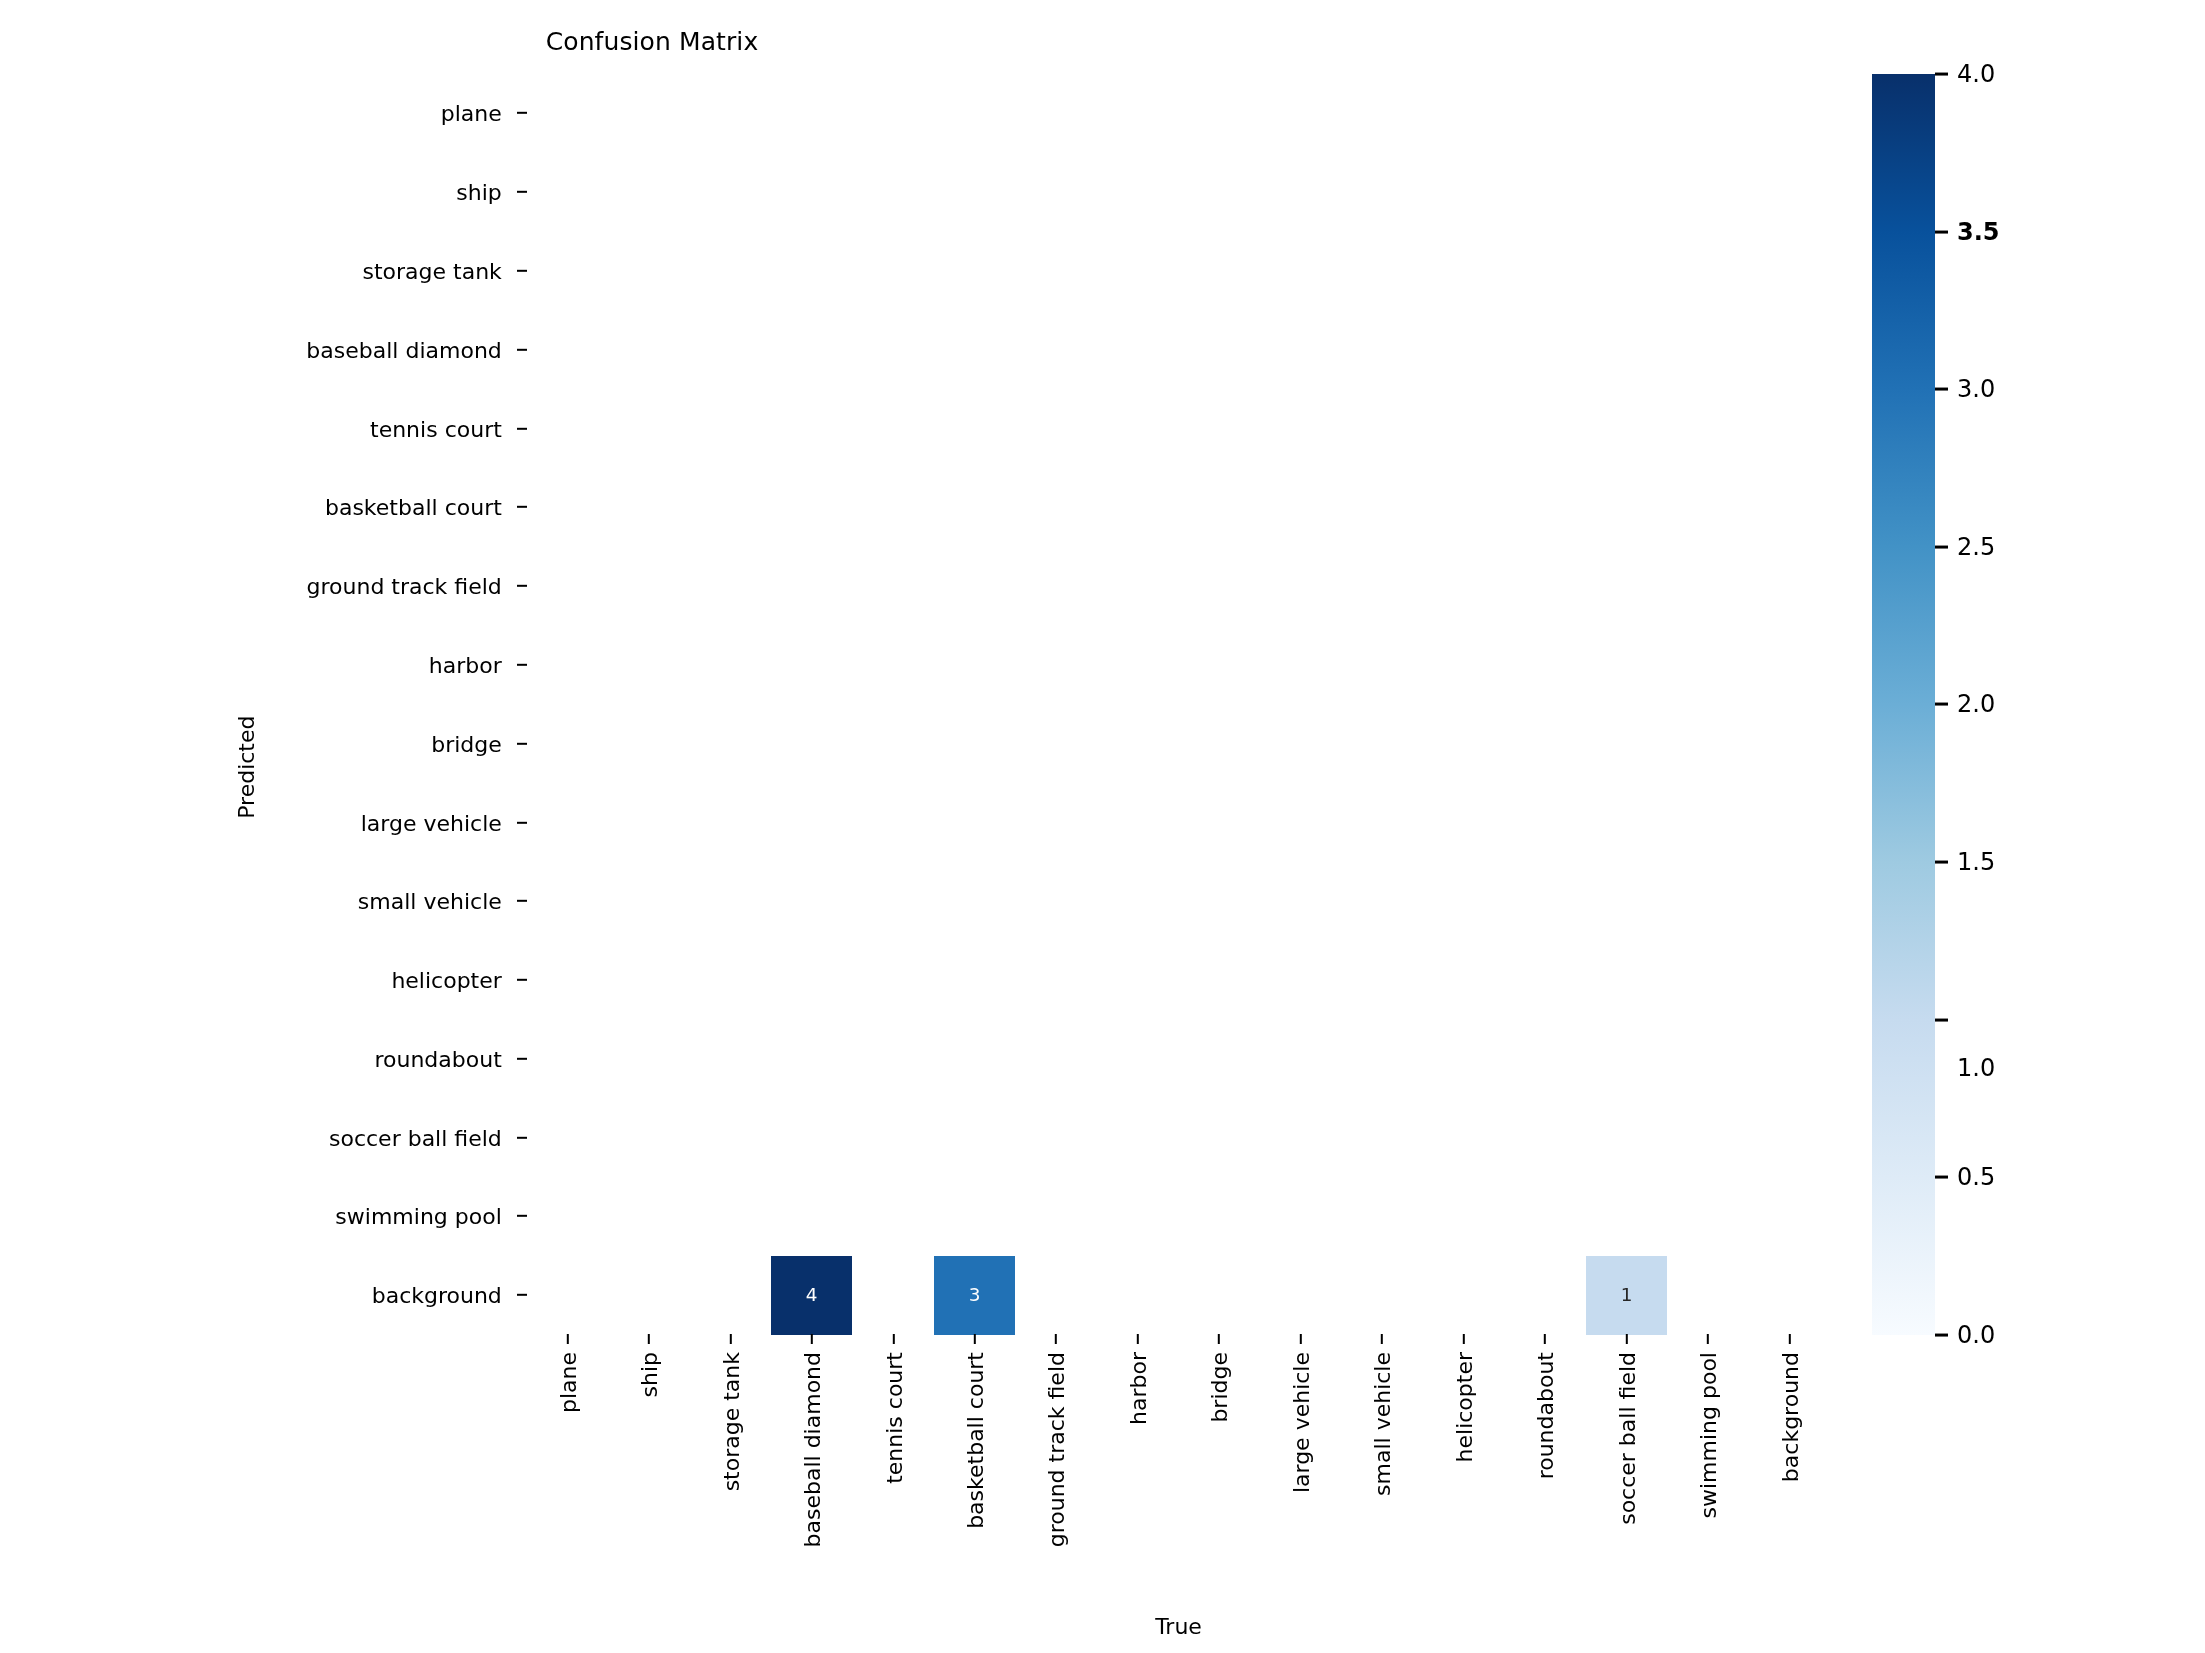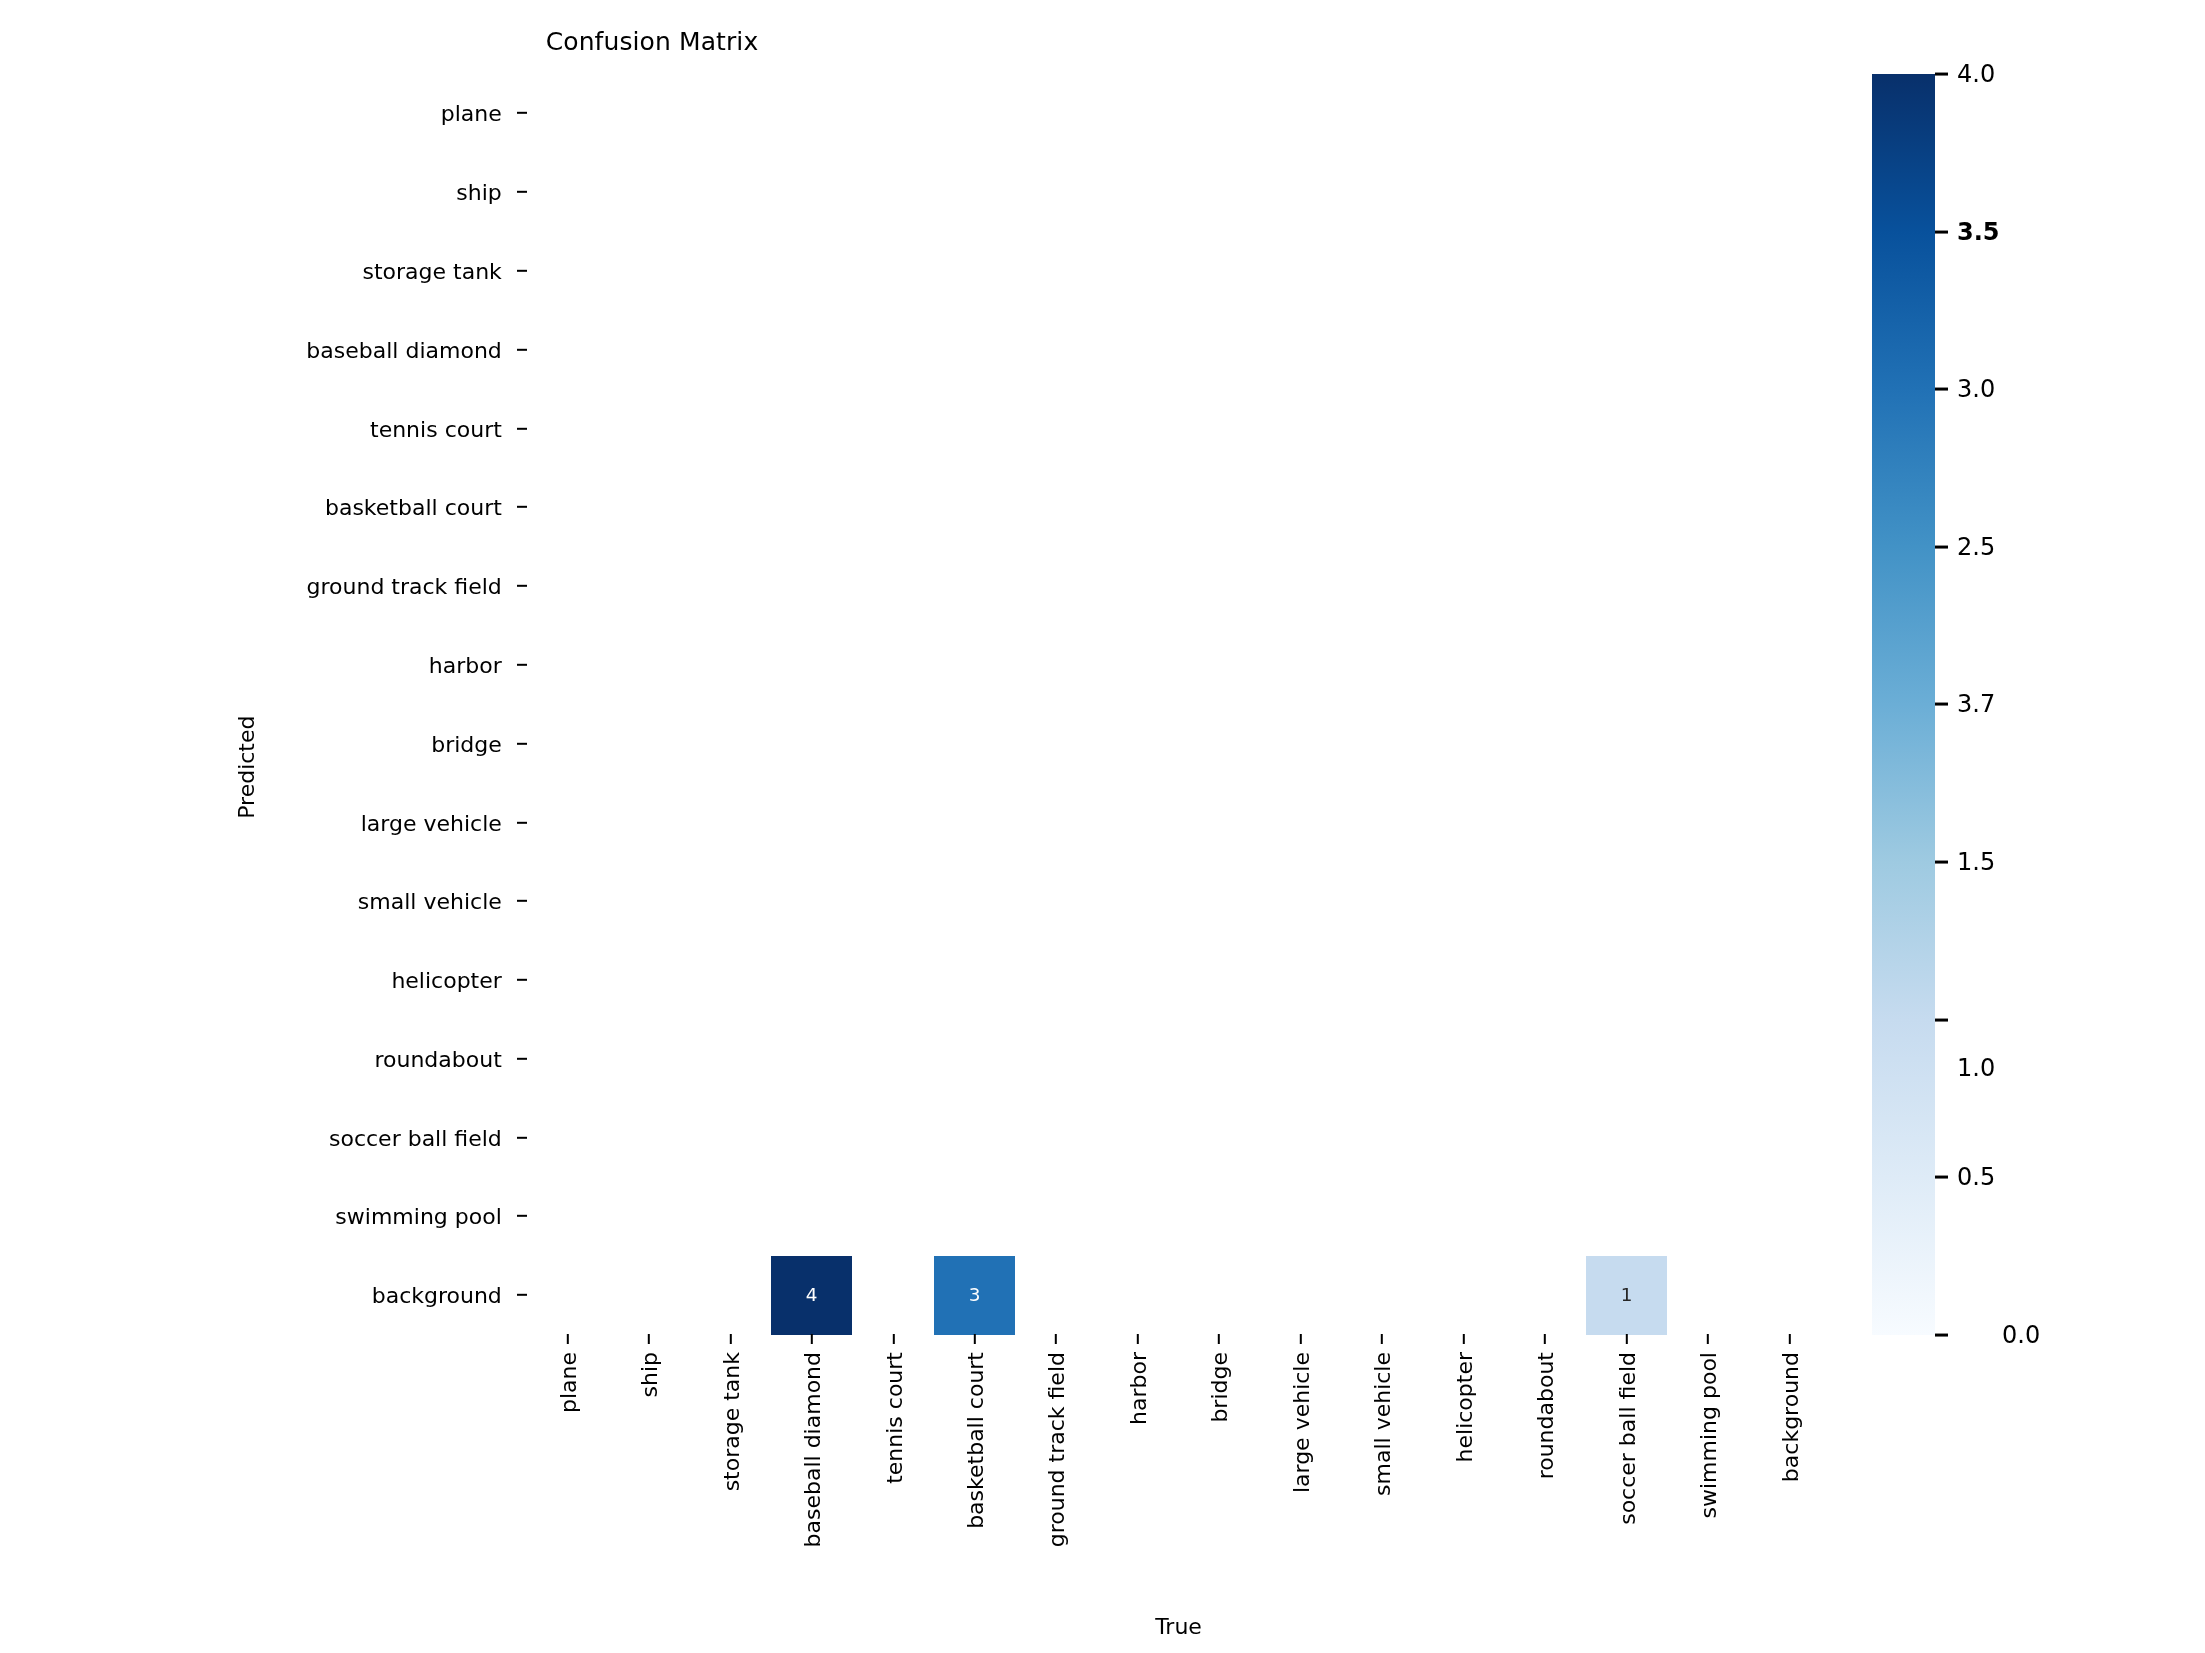--- a/index.html
+++ b/index.html
@@ -238,29 +238,29 @@
     <div class="x-ticklabel" style="left: 1263px;">background</div>
     <div class="x-tickmark" style="left: 1263px;"></div>
   </div>
 
 <div id="ylabel-predicted">Predicted</div>
 <div id="xlabel-true">True</div>
 
 <div id="colorbar-wrap">
   <div id="colorbar-gradient" style="background: linear-gradient(rgb(8, 48, 107), rgb(8, 81, 156), rgb(33, 113, 181), rgb(66, 146, 198), rgb(107, 174, 214), rgb(158, 202, 225), rgb(198, 219, 239), rgb(222, 235, 247), rgb(247, 251, 255));"></div>
 <div class="cb-tickmark" style="top: 1261px;"></div>
-    <div class="cb-ticklabel" style="top: 1261px; margin-left: 45px;">0.0</div>
+    <div class="cb-ticklabel" style="top: 1261px;">0.0</div>
     <div class="cb-tickmark" style="top: 1103px;"></div>
     <div class="cb-ticklabel" style="top: 1103px;">0.5</div>
     <div class="cb-tickmark" style="top: 946px;"></div>
     <div class="cb-ticklabel" style="top: 994px;">1.0</div>
     <div class="cb-tickmark" style="top: 788px;"></div>
     <div class="cb-ticklabel" style="top: 788px;">1.5</div>
     <div class="cb-tickmark" style="top: 630px;"></div>
-    <div class="cb-ticklabel" style="top: 630px;">3.7</div>
+    <div class="cb-ticklabel" style="top: 630px;">2.0</div>
     <div class="cb-tickmark" style="top: 473px;"></div>
     <div class="cb-ticklabel" style="top: 473px;">2.5</div>
     <div class="cb-tickmark" style="top: 315px;"></div>
     <div class="cb-ticklabel" style="top: 315px; text-align: right;">3.0</div>
     <div class="cb-tickmark" style="top: 158px;"></div>
     <div class="cb-ticklabel" style="top: 158px; font-weight: bold;">3.5</div>
     <div class="cb-tickmark" style="top: 0px;"></div>
     <div class="cb-ticklabel" style="top: 0px;">4.0</div>
   </div>
 

